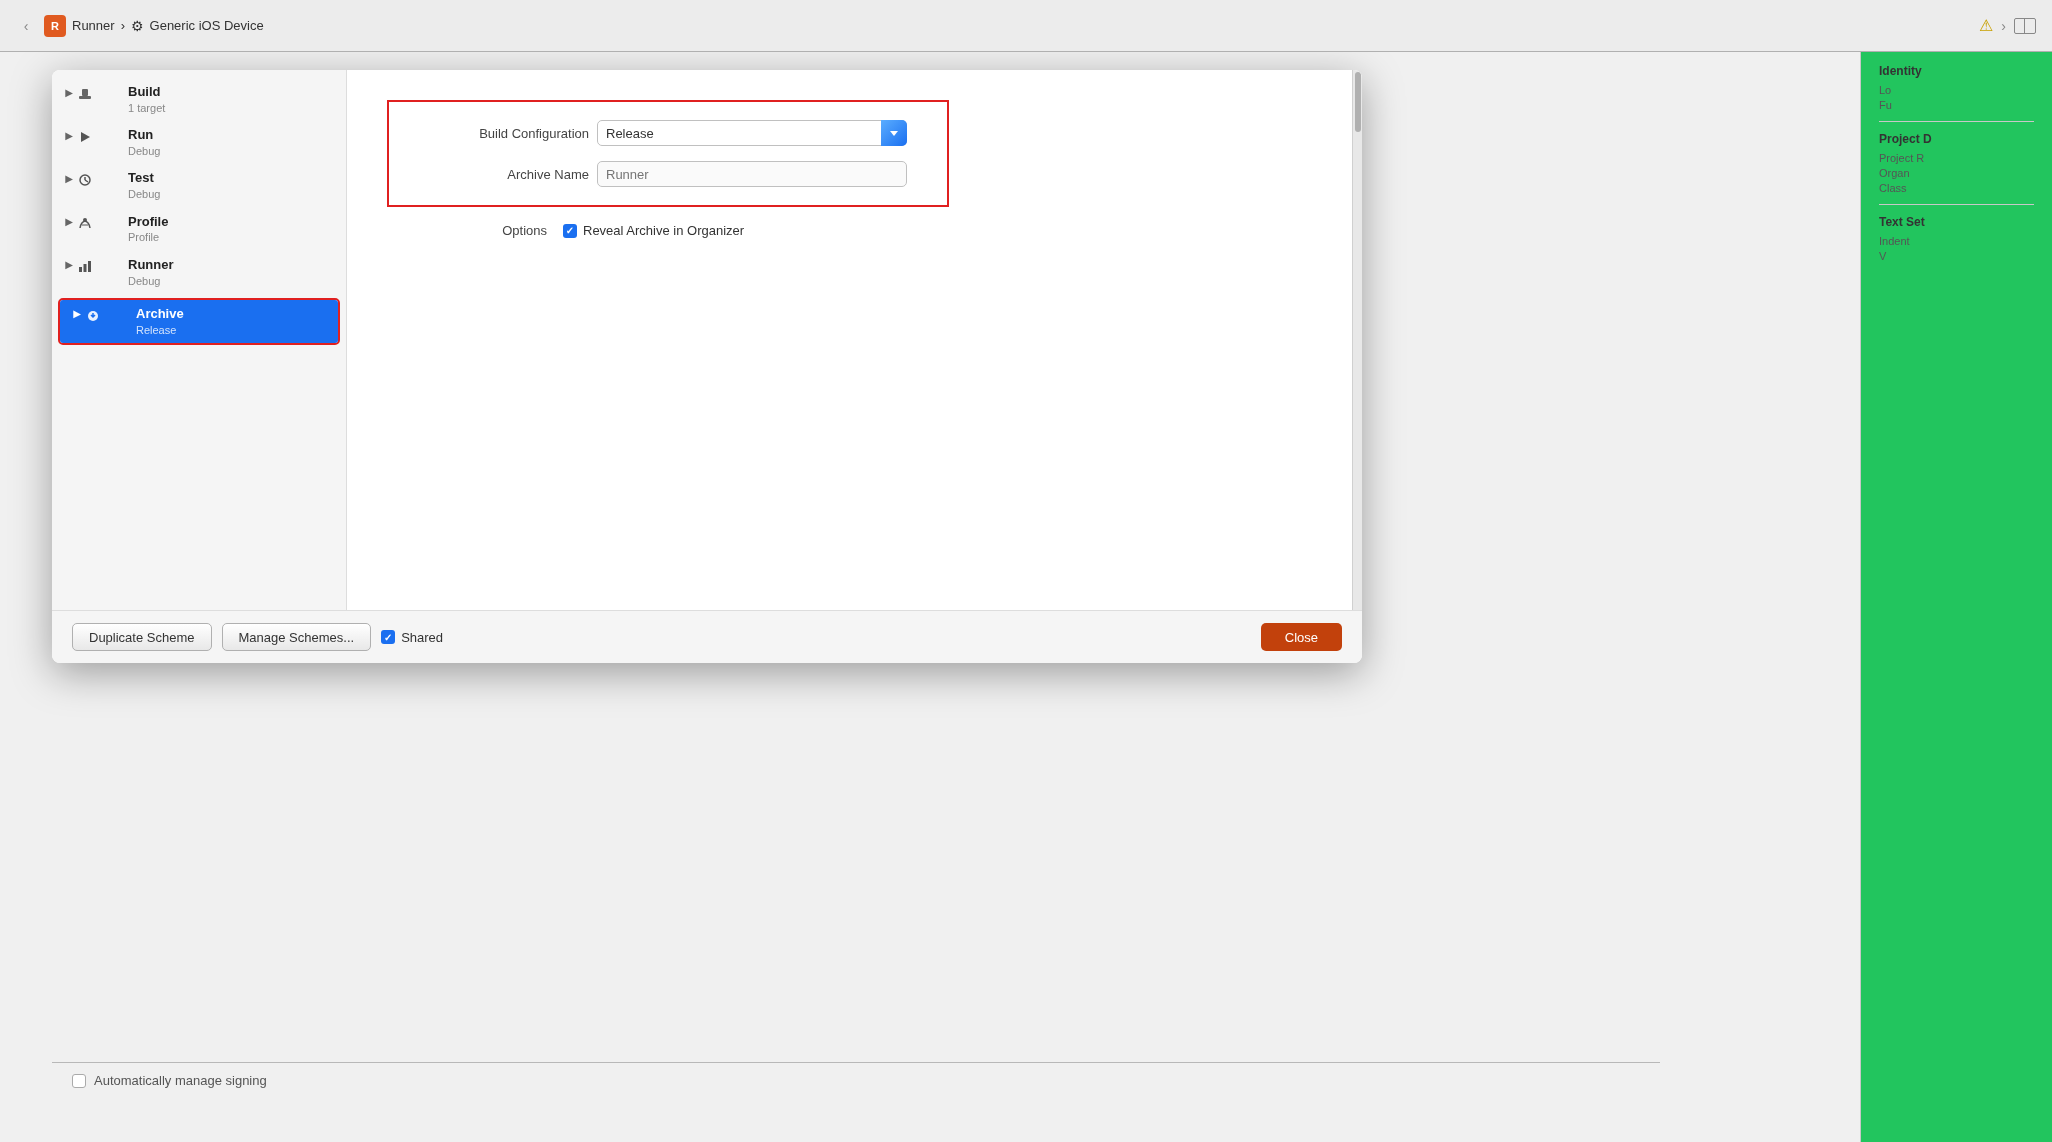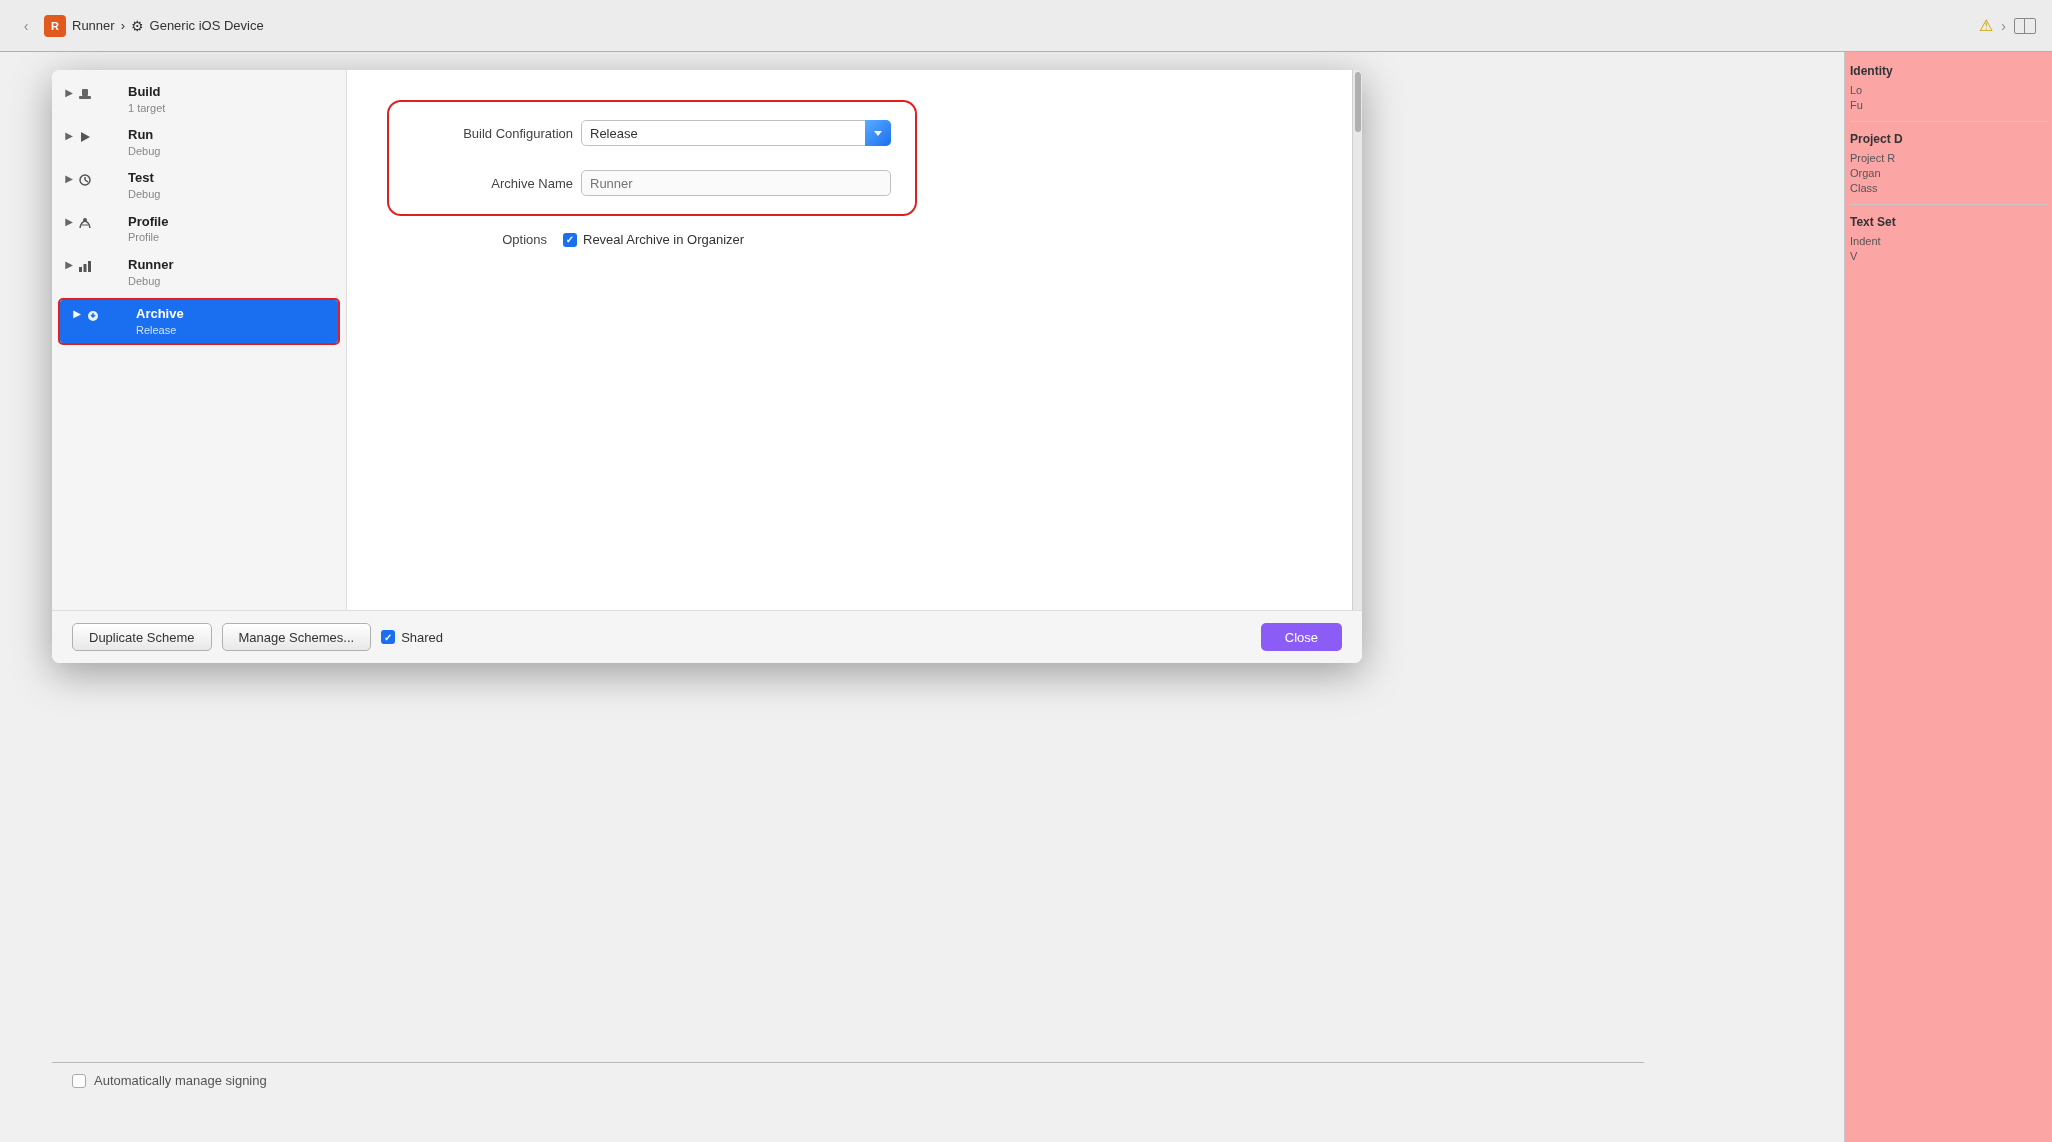--- a/index.html
+++ b/index.html
@@ -369,34 +369,34 @@
     }
     .shared-label {
       font-size: 13px;
       color: #333;
     }
     .close-btn {
       margin-left: auto;
       height: 28px;
       border: none;
       border-radius: 5px;
-      background: #8b5cf6;
+      background: #c2410c;
       color: white;
       font-size: 13px;
       font-weight: 500;
       padding: 0 24px;
       cursor: pointer;
     }
 
     
     .right-panel {
-      width: 208px;
-      background: #fca5a5;
+      width: 192px;
+      background: #22c55e;
       border-left: 1px solid #c8c8c8;
-      padding: 12px 5px;
+      padding: 12px 18px;
       flex-shrink: 0;
     }
     .right-panel-section-title {
       font-size: 12px;
       font-weight: 600;
       color: #333;
       margin-bottom: 6px;
     }
     .right-panel-row {
       font-size: 11px;
@@ -582,21 +582,21 @@
                 <span class="scheme-item-name">Archive</span>
                 <span class="scheme-item-sub">Release</span>
               </div>
             </div>
           </div>
 
         </div>
 
         <div class="scheme-detail">
 
-          <div style="border: 2.5px solid #e02020; border-radius: 14px; padding: 18px 24px; display: inline-flex; flex-direction: column; gap: 24px; align-self: flex-start;">
+          <div style="border: 2.5px solid #e02020; border-radius: 0; padding: 18px 40px; display: inline-flex; flex-direction: column; gap: 15px; align-self: flex-start;">
 
             <div class="form-row">
               <span class="form-label" style="width:160px;">Build Configuration</span>
               <div class="form-control-wrap build-config-select-wrap">
                 <select class="build-config-select">
                   <option>Release</option>
                   <option>Debug</option>
                 </select>
                 <div class="select-arrow-btn"></div>
               </div>

